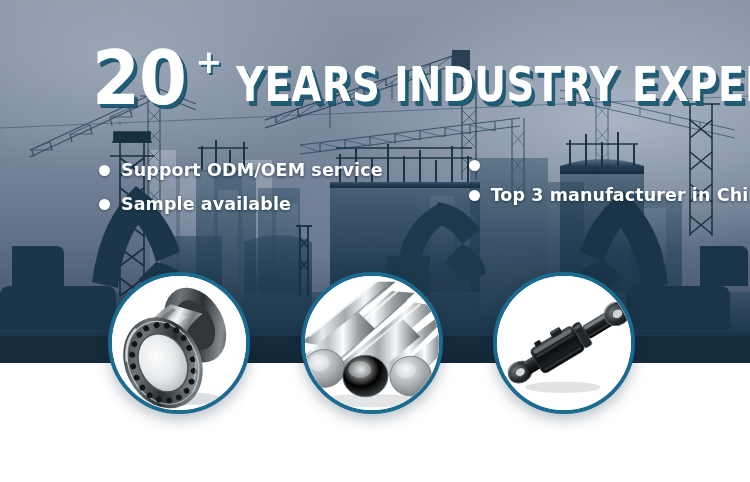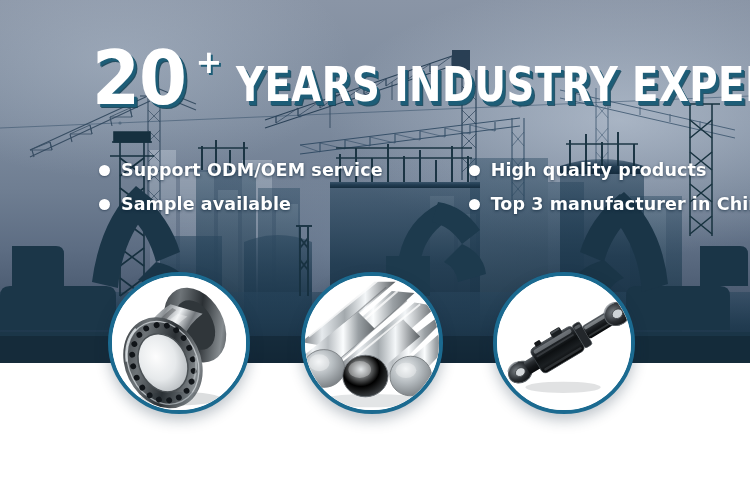--- a/index.html
+++ b/index.html
@@ -377,21 +377,20 @@
       </div>
       <div class="feat">
         <span class="dot"></span>
         <span class="feat-label">Sample available</span>
       </div>
     </div>
 
     <div class="feat-col">
       <div class="feat">
         <span class="dot"></span>
-        <span class="feat-label">High quality products</span>
       </div>
       <div class="feat">
         <span class="dot"></span>
         <span class="feat-label">Top 3 manufacturer in China</span>
       </div>
     </div>
 
   </div>
 
   <div class="circle c1">

